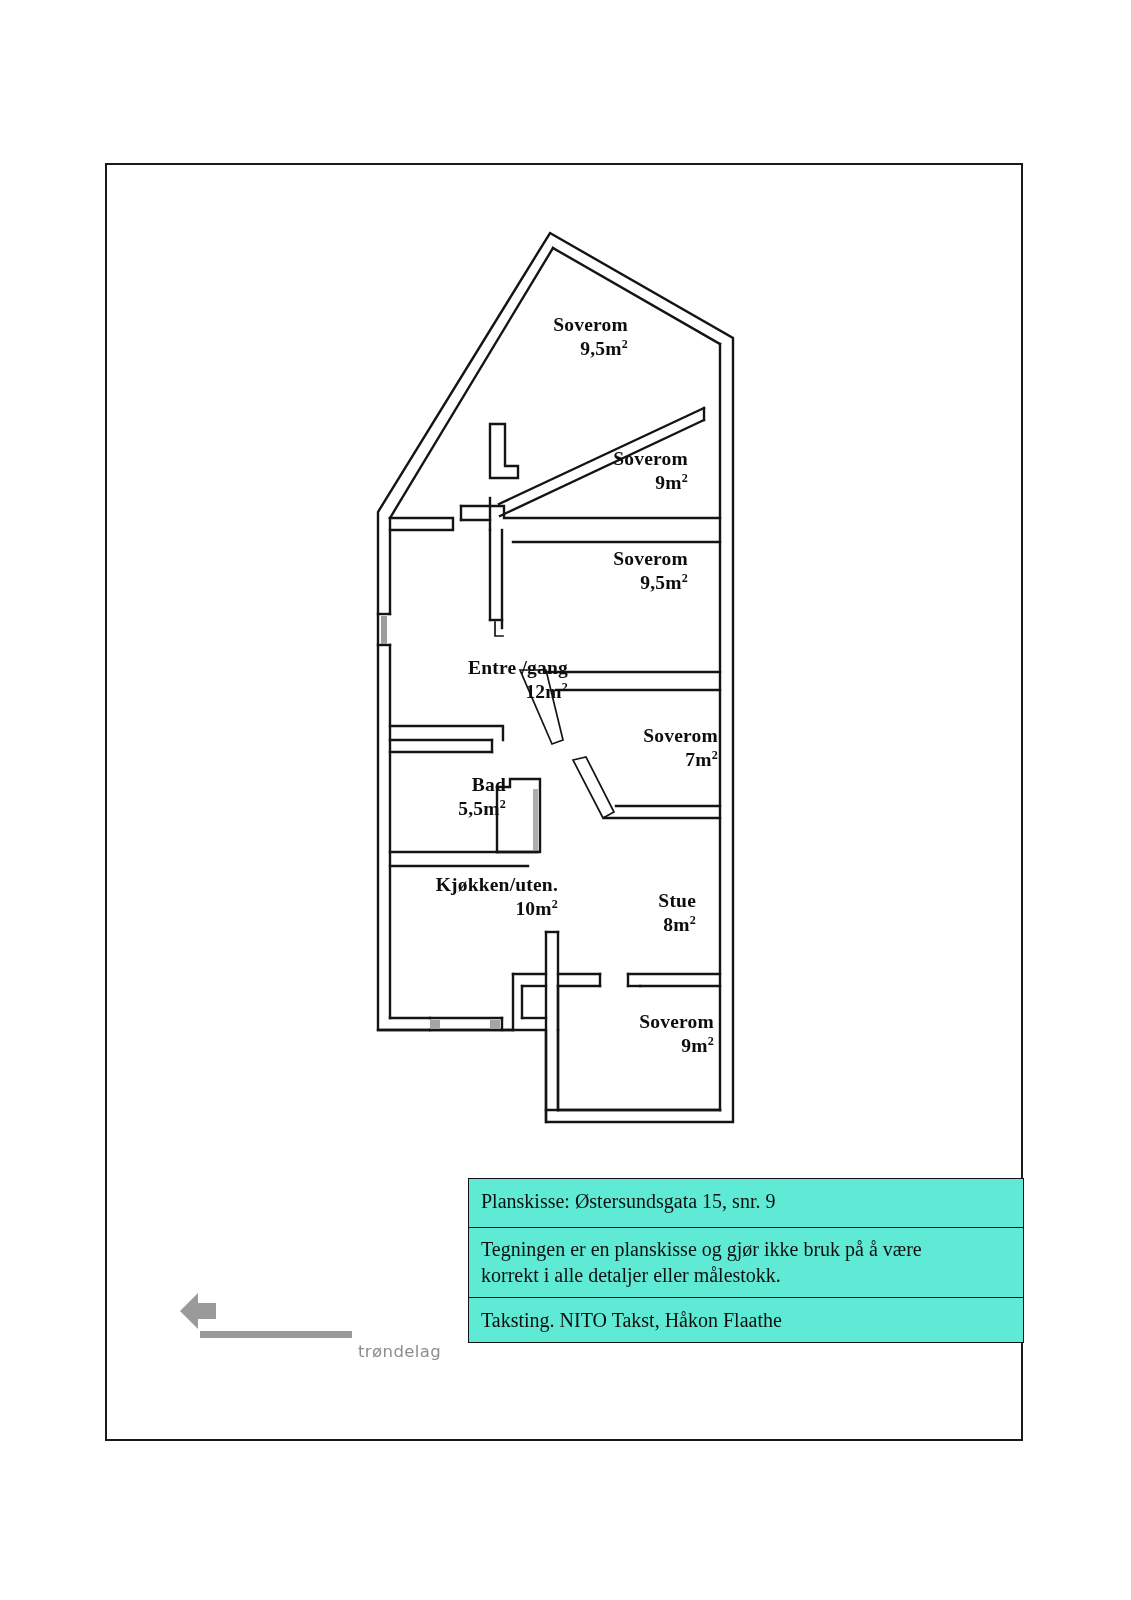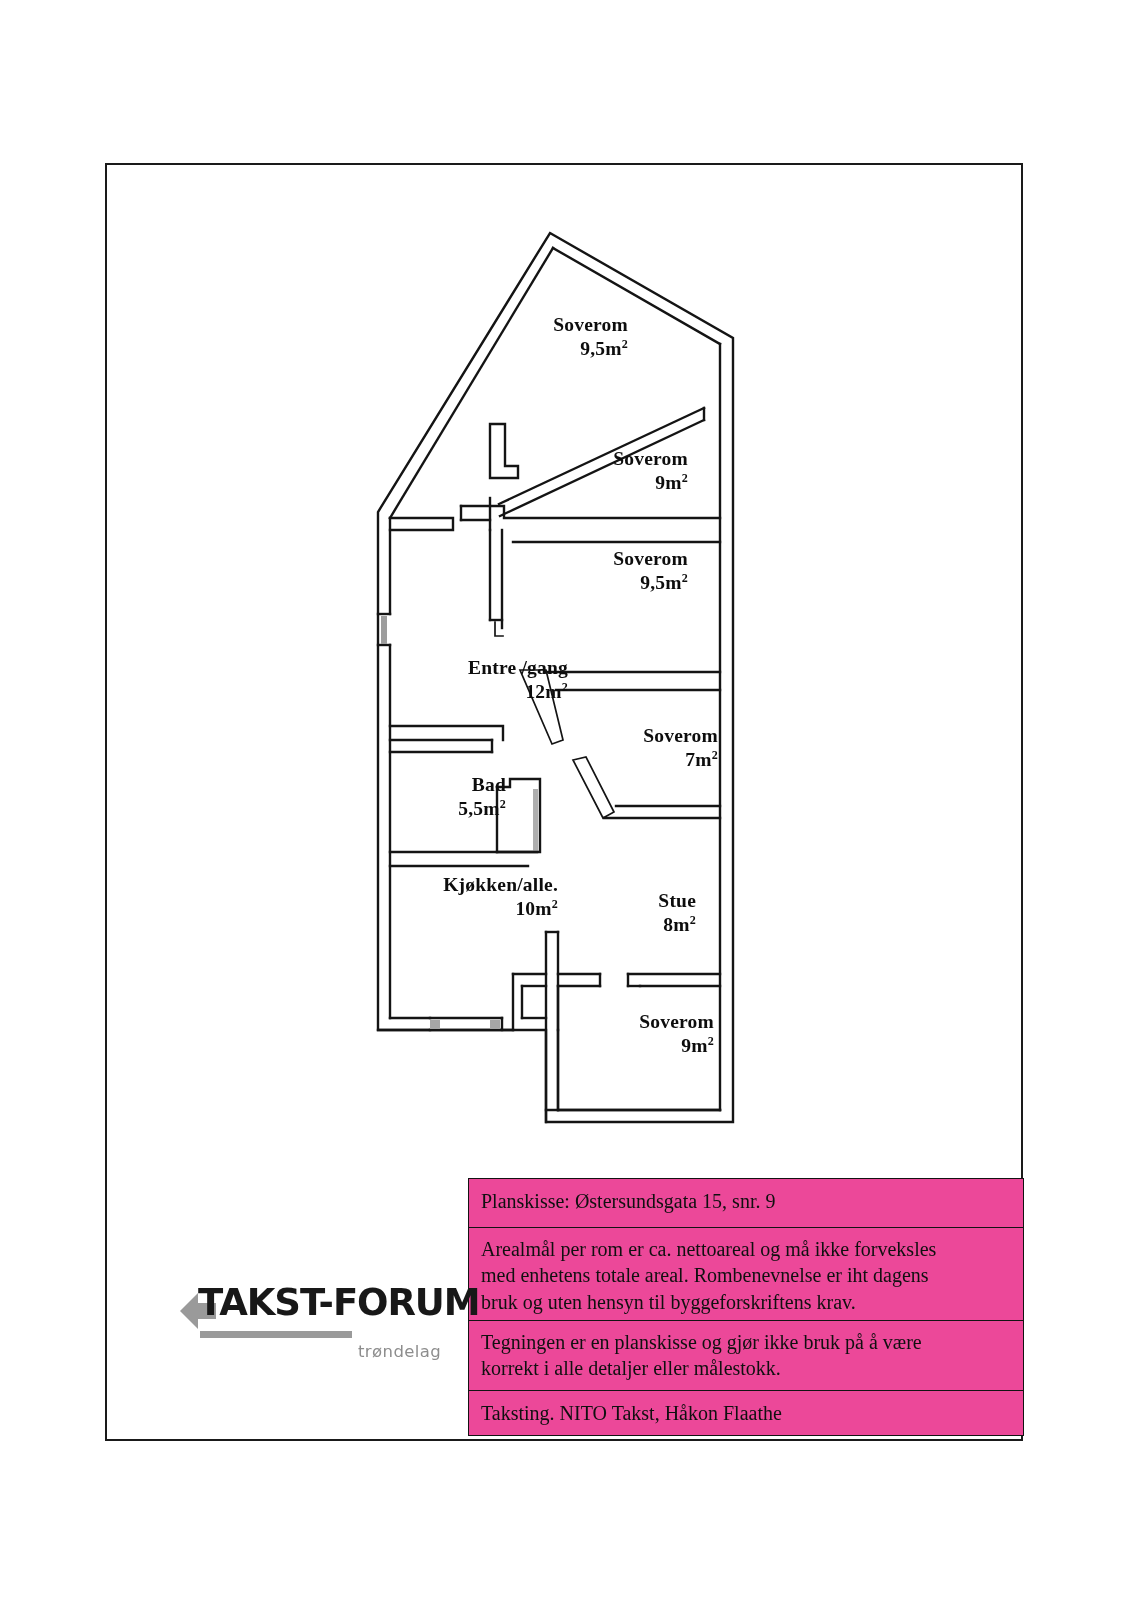--- a/index.html
+++ b/index.html
@@ -66,21 +66,21 @@
 
   
   #info-table {
     position: absolute;
     left: 468px;
     top: 1178px;
     width: 556px;
     border: 1.6px solid #131313;
     border-bottom: none;
     box-sizing: border-box;
-    background: #ec4899;
+    background: #5eead4;
   }
   .info-row {
     border-bottom: 1.6px solid #131313;
     padding: 8px 10px 9px 12px;
     box-sizing: border-box;
   }
   .info-row p {
     margin: 0;
     font-family: "Liberation Serif", serif;
     font-size: 20px;
@@ -297,57 +297,51 @@
   <span class="room-name">Soverom</span>
   <span class="room-area"><span>7m</span><sup>2</sup></span>
 </div>
 
 <div class="room-label" style="left:382px; top:773px; width:124px;">
   <span class="room-name">Bad</span>
   <span class="room-area"><span>5,5m</span><sup>2</sup></span>
 </div>
 
 <div class="room-label" style="left:382px; top:873px; width:176px;">
-  <span class="room-name">Kjøkken/alle.</span>
+  <span class="room-name">Kjøkken/uten.</span>
   <span class="room-area"><span>10m</span><sup>2</sup></span>
 </div>
 
 <div class="room-label" style="left:544px; top:873px; width:152px;margin-top:16px;">
   <span class="room-name">Stue</span>
   <span class="room-area"><span>8m</span><sup>2</sup></span>
 </div>
 
 <div class="room-label" style="left:562px; top:1010px; width:152px;">
   <span class="room-name">Soverom</span>
   <span class="room-area"><span>9m</span><sup>2</sup></span>
 </div>
 
 <div id="info-table">
 
   <div class="info-row" id="info-row-title">
     <p>Planskisse: Østersundsgata 15, snr. 9</p>
   </div>
 
-  <div class="info-row" id="info-row-area">
-    <p>Arealmål per rom er ca. nettoareal og må ikke forveksles</p>
-    <p>med enhetens totale areal. Rombenevnelse er iht dagens</p>
-    <p>bruk og uten hensyn til byggeforskriftens krav.</p>
-  </div>
 
   <div class="info-row" id="info-row-disclaimer">
     <p>Tegningen er en planskisse og gjør ikke bruk på å være</p>
     <p>korrekt i alle detaljer eller målestokk.</p>
   </div>
 
   <div class="info-row" id="info-row-appraiser">
     <p>Taksting. NITO Takst, Håkon Flaathe</p>
   </div>
 
 </div>
 
 <div id="logo">
   <svg id="logo-mark" viewBox="0 0 180 62" xmlns="http://www.w3.org/2000/svg">
     <polygon points="4,26 22,8 22,18 40,18 40,34 22,34 22,44" fill="#9a9a9a"></polygon>
     <rect x="24" y="46" width="152" height="7" fill="#9a9a9a"></rect>
   </svg>
-  <div id="logo-wordmark">TAKST-FORUM</div>
   <div id="logo-subtext">trøndelag</div>
 </div>
 
 </body></html>

